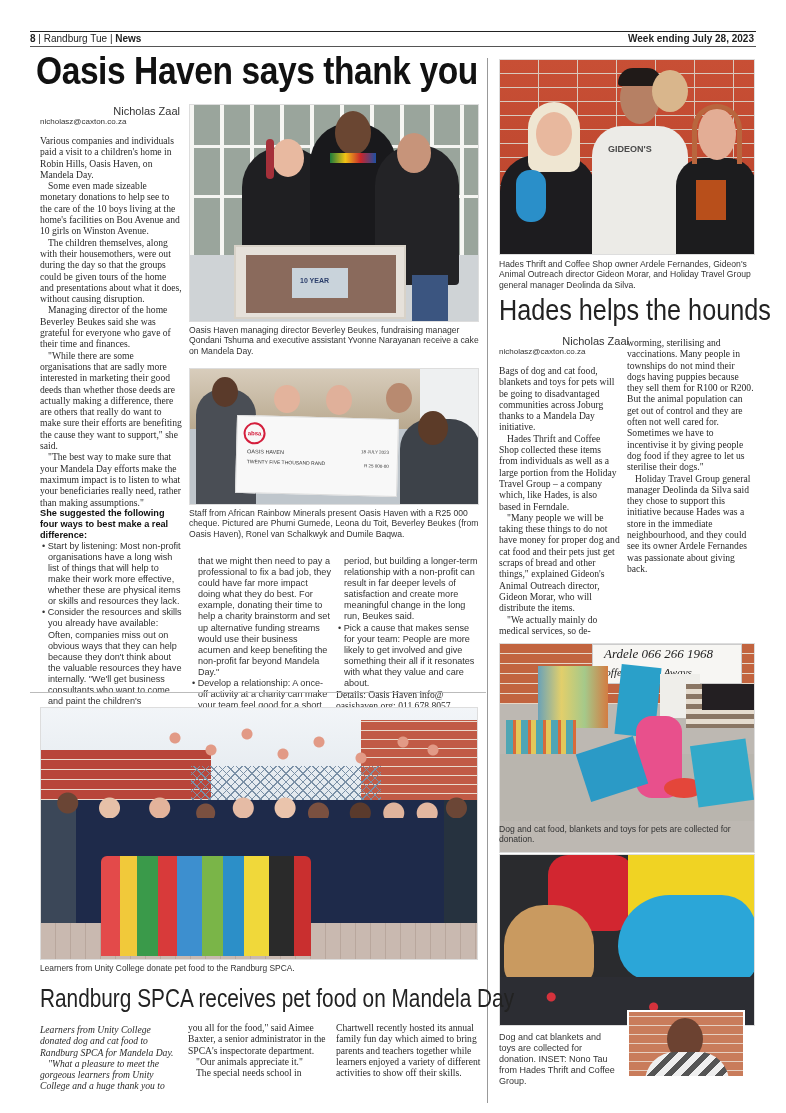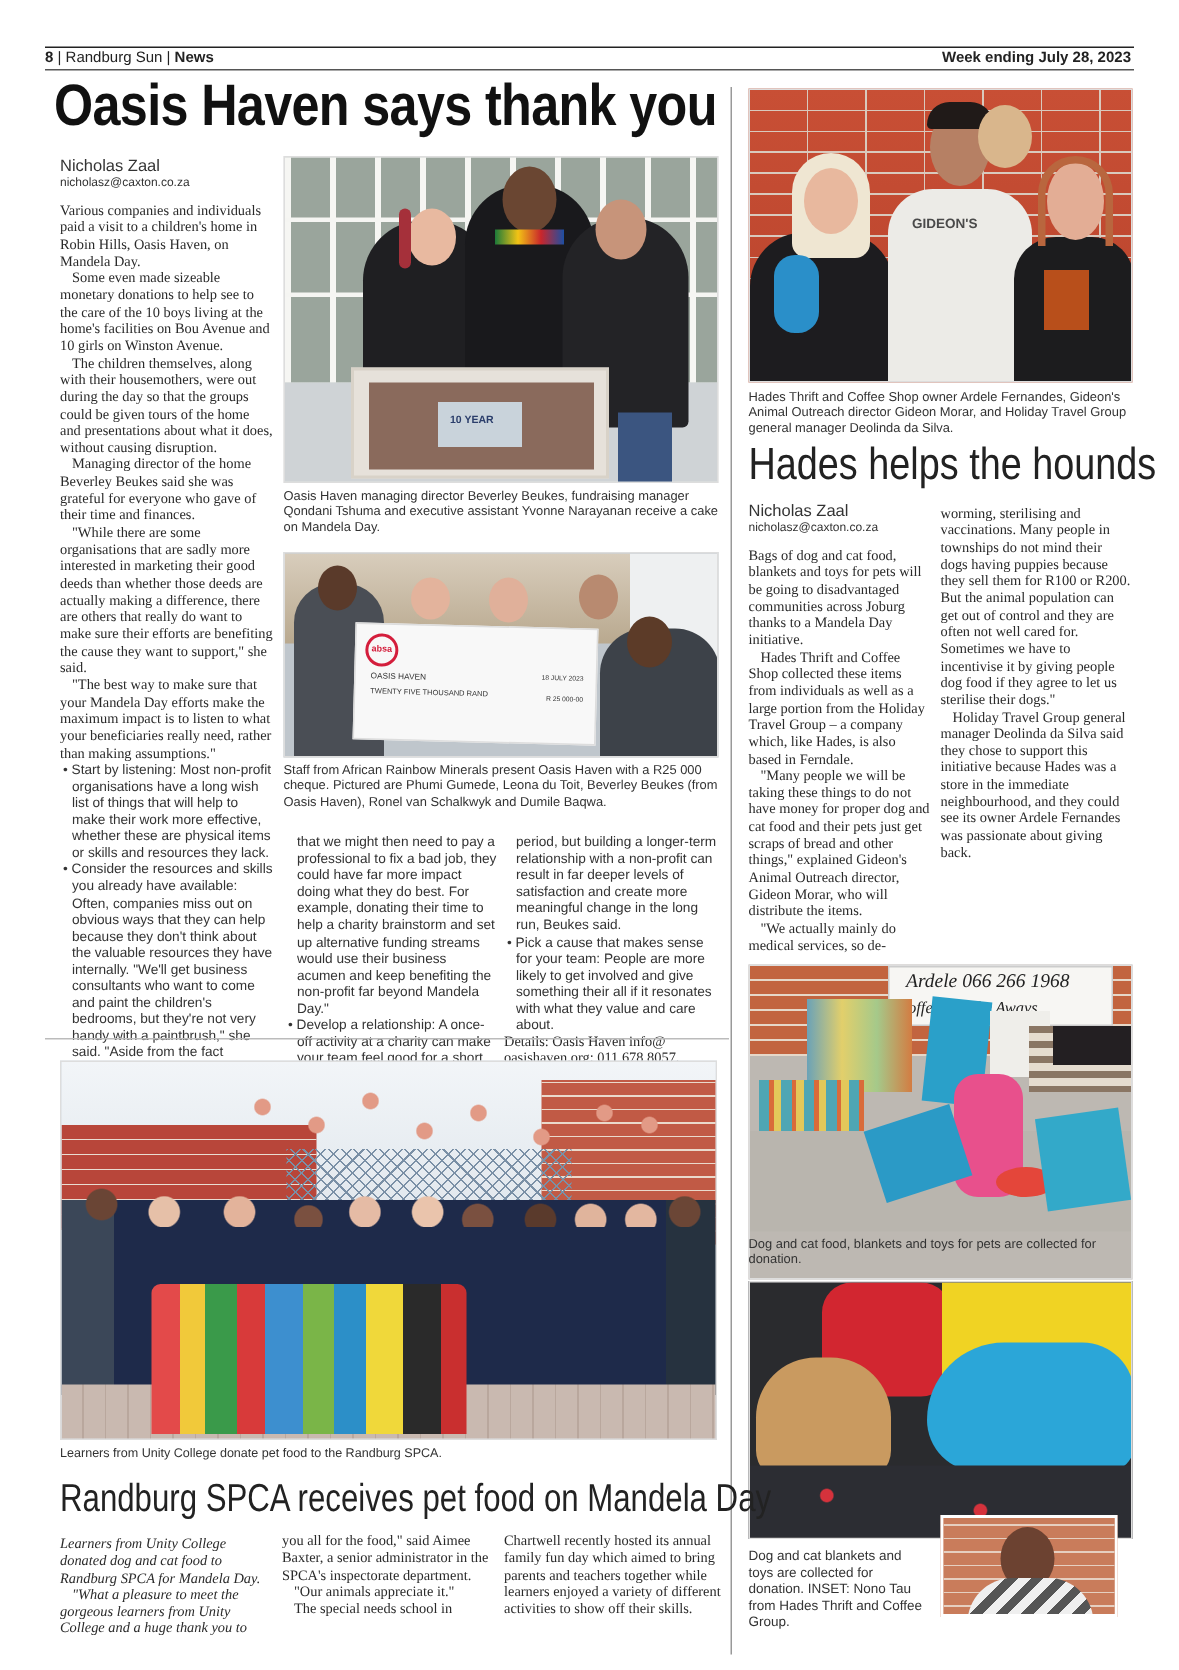--- a/index.html
+++ b/index.html
@@ -14,21 +14,21 @@
   .folio { position: absolute; top: 33px; left: 30px; font-family: "Liberation Sans", sans-serif; font-size: 10px; color: #222; }
   .folio b { font-weight: bold; }
   .weekend { position: absolute; top: 33px; right: 32px; font-family: "Liberation Sans", sans-serif; font-size: 10px; font-weight: bold; color: #222; }
   .hdr-rule { position: absolute; height: 1px; background: #555; }
 
   .headline-big { position: absolute; left: 36px; top: 50px; font-family: "Liberation Sans", sans-serif; font-weight: bold;
     font-size: 39px; letter-spacing: -0.5px; color: #111; transform: scaleX(0.86); transform-origin: left top; white-space: nowrap; line-height: 1.1; }
 
   .headline-light { position: absolute; font-family: "Liberation Sans", sans-serif; color: #222; white-space: nowrap; transform-origin: left top; line-height: 1.1; }
 
-  .byline-name { font-family: "Liberation Sans", sans-serif; font-size: 11px; color: #333; }
+  .byline-name { font-family: "Liberation Sans", sans-serif; font-size: 11px; color: #333; text-align: right; }
   .byline-email { font-family: "Liberation Sans", sans-serif; font-size: 8px; color: #333; }
 
   .body-col { position: absolute; font-family: "Liberation Serif", serif; font-size: 9.6px; line-height: 11.3px; color: #2a2a2a; }
   .body-col p { text-indent: 8px; }
   .body-col p.first { text-indent: 0; }
   .body-col .bold-lead { font-family: "Liberation Sans", sans-serif; font-weight: bold; font-size: 9.2px; line-height: 11px; text-indent: 0; color: #111; }
   .body-col ul { list-style: none; }
   .body-col li { font-family: "Liberation Sans", sans-serif; font-size: 9.1px; line-height: 11.1px; padding-left: 8px; text-indent: -6px; color: #333; }
   .body-col li::before { content: "• "; }
   .body-col .sans-p { font-family: "Liberation Sans", sans-serif; font-size: 9.1px; line-height: 11.1px; padding-left: 8px; color: #333; }
@@ -43,41 +43,42 @@
   
   .ph-shape { position: absolute; }
 </style>
 </head>
 <body>
 
 <div class="topline" style="left:30px; top:31px; width:726px;"></div>
 <div class="folio">
   <b>8</b>
   <span>|</span>
-  <span>Randburg Sun</span>
+  <span>Randburg Tue</span>
   <span>|</span>
   <b>News</b>
 </div>
 <div class="weekend">Week ending July 28, 2023</div>
 <div class="hdr-rule" style="left:30px; top:46px; width:726px;"></div>
 
 <div class="headline-big">Oasis Haven says thank you</div>
 
 <div class="abs" style="left:40px; top:105px; width:140px;">
   <div class="byline-name">Nicholas Zaal</div>
   <div class="byline-email">nicholasz@caxton.co.za</div>
 </div>
 
 <div class="body-col" style="left:40px; top:135px; width:142px;">
   <p class="first">Various companies and individuals paid a visit to a children's home in Robin Hills, Oasis Haven, on Mandela Day.</p>
   <p>Some even made sizeable monetary donations to help see to the care of the 10 boys living at the home's facilities on Bou Avenue and 10 girls on Winston Avenue.</p>
   <p>The children themselves, along with their housemothers, were out during the day so that the groups could be given tours of the home and presentations about what it does, without causing disruption.</p>
   <p>Managing director of the home Beverley Beukes said she was grateful for everyone who gave of their time and finances.</p>
   <p>"While there are some organisations that are sadly more interested in marketing their good deeds than whether those deeds are actually making a difference, there are others that really do want to make sure their efforts are benefiting the cause they want to support," she said.</p>
   <p>"The best way to make sure that your Mandela Day efforts make the maximum impact is to listen to what your beneficiaries really need, rather than making assumptions."</p>
+  <p class="bold-lead">She suggested the following four ways to best make a real difference:</p>
   <ul>
     <li>Start by listening: Most non-profit organisations have a long wish list of things that will help to make their work more effective, whether these are physical items or skills and resources they lack.</li>
     <li>Consider the resources and skills you already have available: Often, companies miss out on obvious ways that they can help because they don't think about the valuable resources they have internally. "We'll get business consultants who want to come and paint the children's bedrooms, but they're not very handy with a paintbrush," she said. "Aside from the fact</li>
   </ul>
 </div>
 
 <div class="photo" style="left:189px; top:104px; width:290px; height:218px; background:#e9ece9;">
 
   <div class="ph-shape" style="left:0; top:0; width:290px; height:150px; background:repeating-linear-gradient(90deg,#f6f6f3 0 4px,#9aa59c 4px 30px), #c9cfca;"></div>
   <div class="ph-shape" style="left:0; top:40px; width:290px; height:3px; background:#f5f5f2;"></div>

